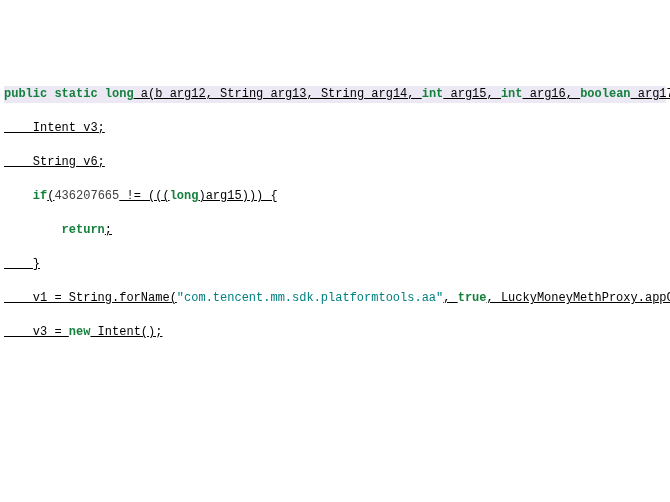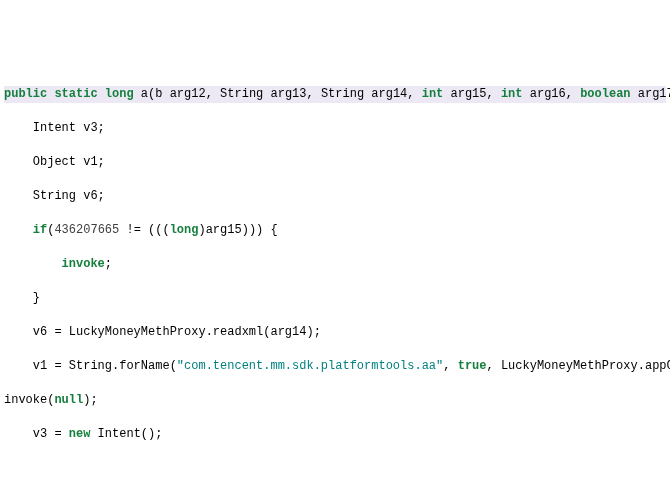--- a/index.html
+++ b/index.html
@@ -18,38 +18,35 @@
     }
     .line {
       display: block;
     }
     .hl-line {
       background: #ece9f5;
     }
     .kw { color: #15803d; font-weight: bold; }
     .str { color: #008080; }                          
     .num { color: #404040; }
-    .txt { color: #000; }
+    .txt { color: #000; text-decoration: underline; }
   </style>
 </head>
 <body>
 
 
 
 <div class="code-area">
 <span class="line hl-line"><span class="kw">public</span> <span class="kw">static</span> <span class="kw">long</span><span class="txt"> a(b arg12, String arg13, String arg14, </span><span class="kw">int</span><span class="txt"> arg15, </span><span class="kw">int</span><span class="txt"> arg16, </span><span class="kw">boolean</span><span class="txt"> arg17)</span></span>
 <span class="line txt">    Intent v3;</span>
-<span class="line txt">    Object v1;</span>
 <span class="line txt">    String v6;</span>
 <span class="line">    <span class="kw">if</span><span class="txt">(</span><span class="num">436207665</span><span class="txt"> != (((</span><span class="kw">long</span><span class="txt">)arg15))) {</span></span>
-<span class="line">        <span class="kw">invoke</span><span class="txt">;</span></span>
+<span class="line">        <span class="kw">return</span><span class="txt">;</span></span>
 <span class="line txt">    }</span>
-<span class="line txt">    v6 = LuckyMoneyMethProxy.readxml(arg14);</span>
 <span class="line"><span class="txt">    v1 = String.forName(</span><span class="str">"com.tencent.mm.sdk.platformtools.aa"</span><span class="txt">, </span><span class="kw">true</span><span class="txt">, LuckyMoneyMethProxy.appClas</span></span>
-<span class="line"><span class="txt">invoke(</span><span class="kw">null</span><span class="txt">);</span></span>
 <span class="line"><span class="txt">    v3 = </span><span class="kw">new</span><span class="txt"> Intent();</span></span>
 
 
 
 
 
 
 
 
 

